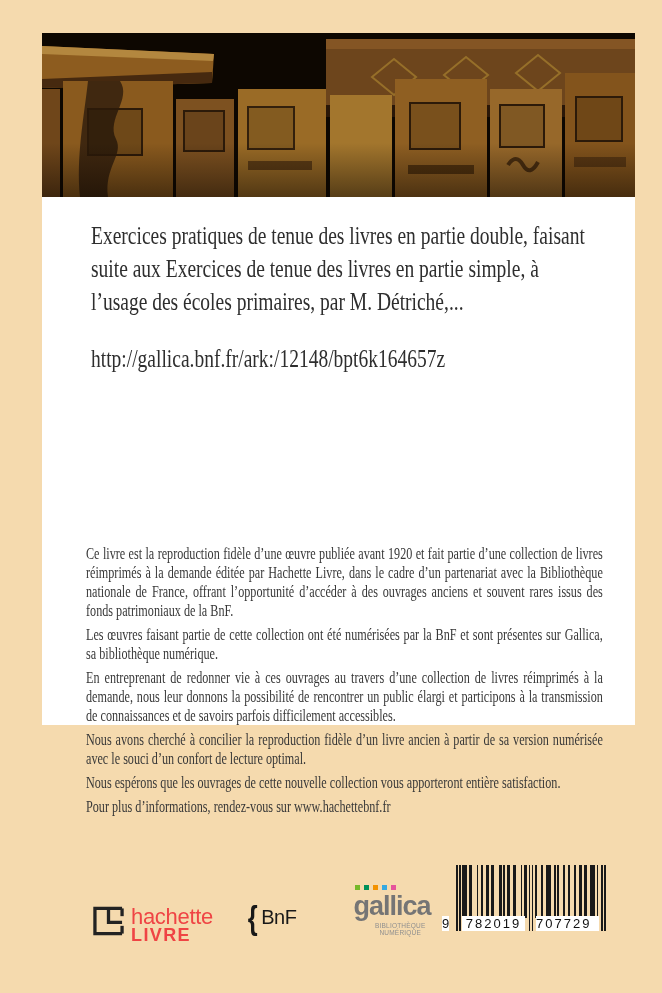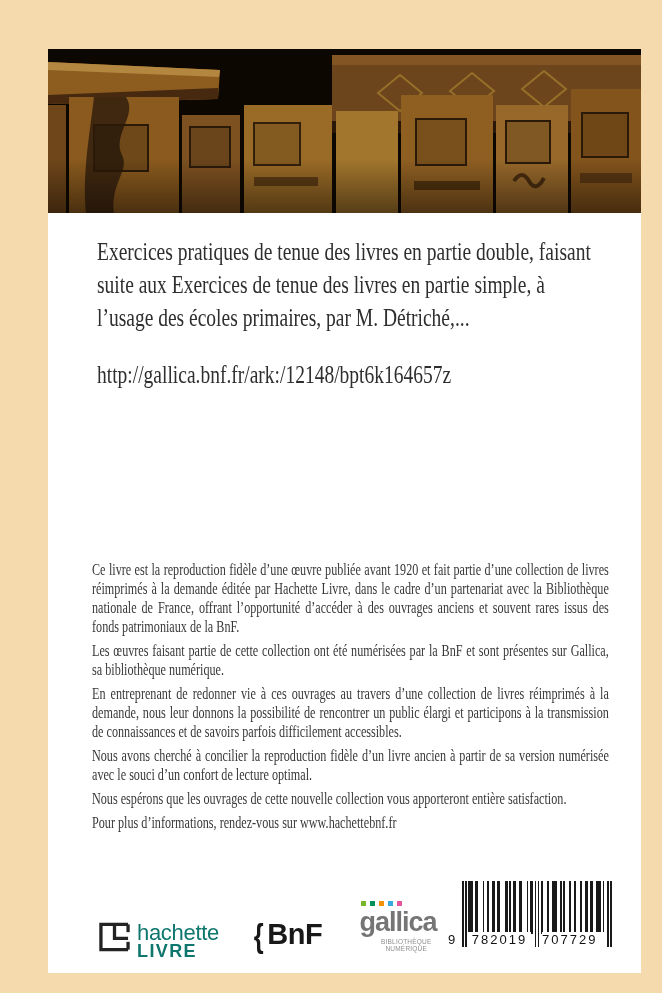--- a/index.html
+++ b/index.html
@@ -4,24 +4,23 @@
 <style>
   * { margin:0; padding:0; box-sizing:border-box; }
   html,body { width:662px; height:993px; }
   body {
     position:relative;
     background:#F5DAAE;
     font-family:"Liberation Serif", serif;
     overflow:hidden;
   }
   .panel {
-    position:absolute; left:48px; top:33px;
-    width:593px; height:924px;
+    position:absolute; left:42px; top:33px;
+    width:593px; height:692px;
     background:#ffffff;
-    margin-top:16px;
   }
   .photo { display:block; width:593px; height:164px; }
 
   .title-block { margin:22px 0 0 49px; }
   .title {
     width:640px; transform:scaleX(0.78); transform-origin:left top;
     font-size:25px; line-height:33px; color:#2e2e2e;
   }
   .url {
     width:640px; transform:scaleX(0.78); transform-origin:left top;
@@ -32,27 +31,27 @@
     margin:169px 0 0 44px;
     width:680px; transform:scaleX(0.76); transform-origin:left top;
     font-size:16px; line-height:19px; color:#383838;
     text-align:justify;
   }
   .intro p + p { margin-top:5px; }
 
   .footer-item { position:absolute; }
   .hachette { left:51px; top:873px; display:flex; gap:7px; align-items:flex-start; }
   .h-icon { display:block; width:31px; height:30px; }
-  .h-text { display:flex; flex-direction:column; font-family:"Liberation Sans", sans-serif; color:#0f766e; }
+  .h-text { display:flex; flex-direction:column; font-family:"Liberation Sans", sans-serif; color:#ef4444; }
   .h-name { font-size:22px; line-height:22px; letter-spacing:-0.3px; }
   .h-sub  { font-size:18px; line-height:13px; letter-spacing:1.4px; margin-top:1px;font-weight:bold; }
 
   .bnf { left:204px; top:869px; display:flex; align-items:center; font-family:"Liberation Sans", sans-serif; color:#181818; }
   .bnf-brace { font-size:34px; font-weight:700; line-height:30px; margin-right:2px; transform:scaleX(0.75); transform-origin:center; }
-  .bnf-name  { font-size:29px; font-weight:700; letter-spacing:-0.5px;text-align:center; }
+  .bnf-name  { font-size:20px; font-weight:400; letter-spacing:-0.5px;text-align:center; }
 
   .gallica { left:300px; top:852px; width:100px; height:48px;text-align:center; }
   .gdots { position:absolute; left:13px; top:0; display:flex; gap:4px; }
   .gdot { width:5px; height:5px; display:inline-block; }
   .g-name {
     display:block; margin-top:8px;
     font-family:"Liberation Sans", sans-serif; font-weight:700;
     font-size:27px; line-height:27px; letter-spacing:-1px; color:#757575;
   }
   .g-sub {

